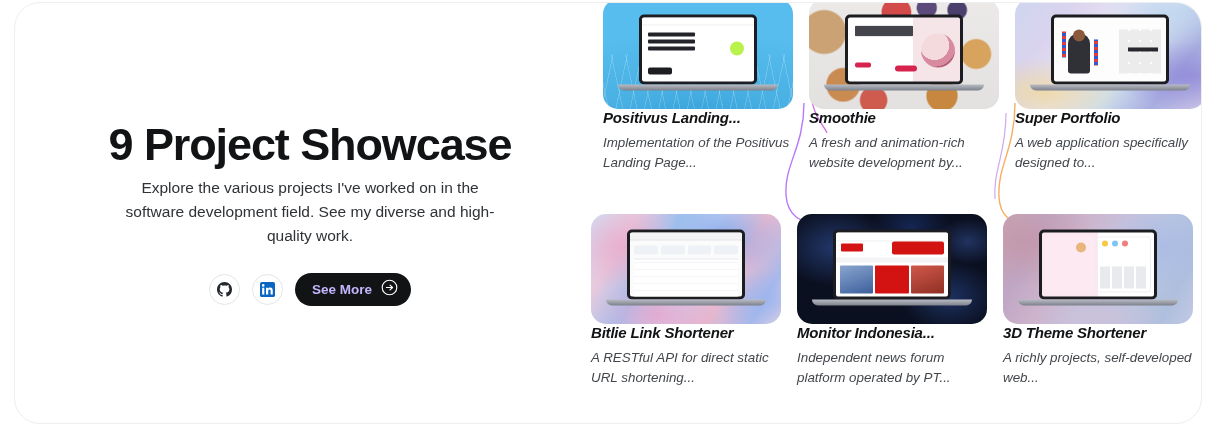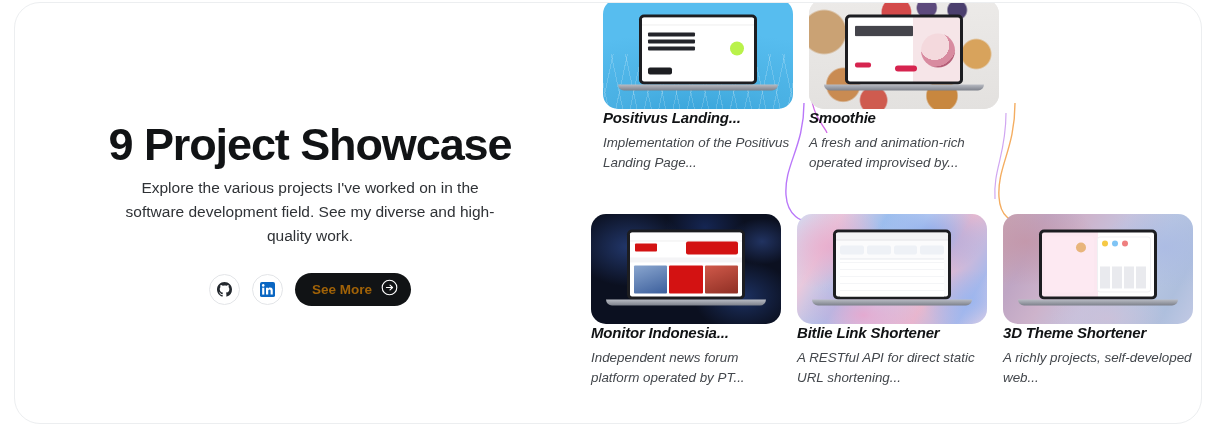--- a/index.html
+++ b/index.html
@@ -55,21 +55,21 @@
     border-radius: 50%;
     border: 1px solid #e3e5e8;
     background: #fff;
     display: flex; align-items: center; justify-content: center;
     cursor: pointer;
   }
   .social-btn svg { display: block; }
   .see-more {
     display: flex; align-items: center; gap: 9px;
     background: #111315;
-    color: #a16207;
+    color: #c4b5fd;
     border: none;
     border-radius: 999px;
     height: 33px;
     padding: 0 13px 0 17px;
     font-family: "Liberation Sans", sans-serif;
     font-size: 13.5px;
     font-weight: 700;
     cursor: pointer;
   }
   .see-more .arrow { display: block; }
@@ -366,26 +366,69 @@
               <div class="brand"></div>
                   <div class="bowl"></div>
                   <div class="cta"></div>
                   <div class="cta2"></div>
             </div>
               </div>
             <div class="base"></div>
           </div>
         </div>
         <h3 class="proj-title">Smoothie</h3>
-        <p class="proj-desc">A fresh and animation-rich operated improvised by...</p>
-      </article>
-
+        <p class="proj-desc">A fresh and animation-rich website development by...</p>
+      </article>
+
+      <article class="proj">
+        <div class="thumb">
+          <div class="bg bg-portfolio"></div>
+          <div class="laptop">
+            <div class="screen">
+                <div class="page pg-portfolio">
+              <div class="grid"></div>
+                  <div class="acc1"></div>
+                  <div class="acc2"></div>
+              <div class="person"></div>
+                  <div class="head"></div>
+                  <div class="ttl"></div>
+            </div>
+              </div>
+            <div class="base"></div>
+          </div>
+        </div>
+        <h3 class="proj-title">Super Portfolio</h3>
+        <p class="proj-desc">A web application specifically designed to...</p>
+      </article>
     </div>
 
     <div class="proj-row r2">
+
+      <article class="proj">
+        <div class="thumb">
+          <div class="bg bg-bitlie"></div>
+          <div class="laptop">
+            <div class="screen">
+                <div class="page pg-bitlie">
+              <div class="top"></div>
+              <div class="stats">
+                    <i></i>
+                    <i></i>
+                    <i></i>
+                    <i></i>
+                  </div>
+              <div class="tbl"></div>
+            </div>
+              </div>
+            <div class="base"></div>
+          </div>
+        </div>
+        <h3 class="proj-title">Bitlie Link Shortener</h3>
+        <p class="proj-desc">A RESTful API for direct static URL shortening...</p>
+      </article>
 
       <article class="proj">
         <div class="thumb">
           <div class="bg bg-monitor"></div>
           <div class="laptop">
             <div class="screen">
                 <div class="page pg-monitor">
               <div class="mhead"></div>
                   <div class="logo"></div>
                   <div class="banner"></div>
@@ -399,43 +442,20 @@
               </div>
             <div class="base"></div>
           </div>
         </div>
         <h3 class="proj-title">Monitor Indonesia...</h3>
         <p class="proj-desc">Independent news forum platform operated by PT...</p>
       </article>
 
       <article class="proj">
         <div class="thumb">
-          <div class="bg bg-bitlie"></div>
-          <div class="laptop">
-            <div class="screen">
-                <div class="page pg-bitlie">
-              <div class="top"></div>
-              <div class="stats">
-                    <i></i>
-                    <i></i>
-                    <i></i>
-                    <i></i>
-                  </div>
-              <div class="tbl"></div>
-            </div>
-              </div>
-            <div class="base"></div>
-          </div>
-        </div>
-        <h3 class="proj-title">Bitlie Link Shortener</h3>
-        <p class="proj-desc">A RESTful API for direct static URL shortening...</p>
-      </article>
-
-      <article class="proj">
-        <div class="thumb">
           <div class="bg bg-3d"></div>
           <div class="laptop">
             <div class="screen">
                 <div class="page pg-3d">
               <div class="l"></div>
                   <div class="r"></div>
               <span class="emoji e1"></span>
                   <span class="emoji e2"></span>
               <span class="emoji e3"></span>
                   <span class="emoji e4"></span>

